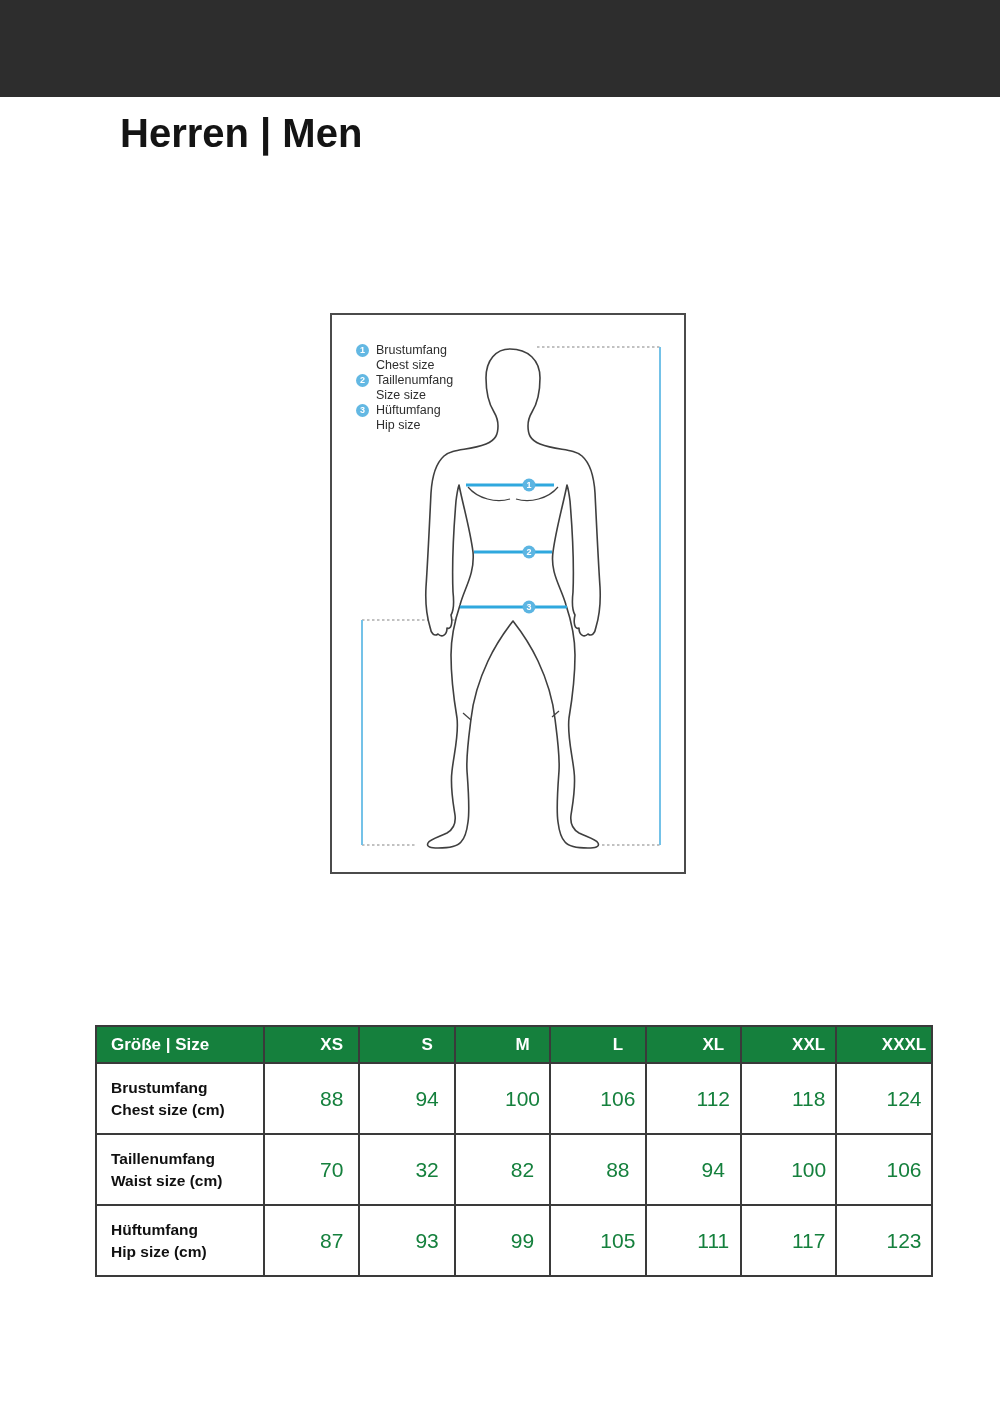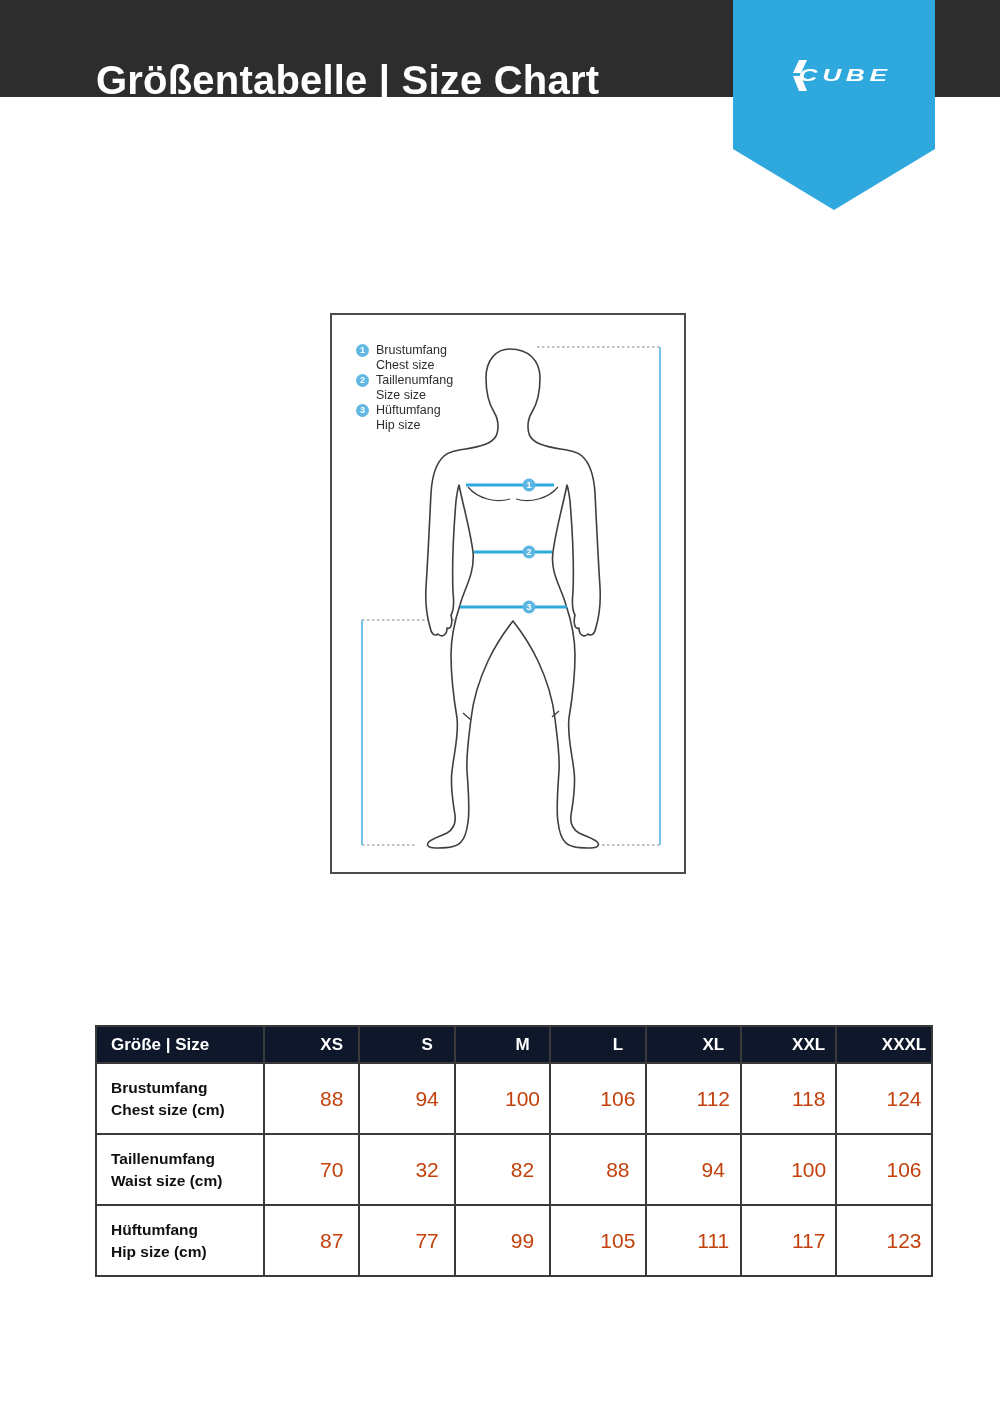--- a/index.html
+++ b/index.html
@@ -29,44 +29,35 @@
   .legend { position:absolute; left:24px; top:28px; }
   .legend-item { display:grid; grid-template-columns:20px auto; margin-bottom:1px; }
   .lnum { width:13px; height:13px; border-radius:50%; background:#63b8e3; color:#ffffff;
           font-size:9px; font-weight:bold; text-align:center; line-height:13px; margin-top:1px; }
   .ltext { font-size:12.5px; line-height:14.5px; color:#2e2e2e; }
 
   
   .size-table { position:absolute; left:95px; top:1025px; width:836px;
                 border-collapse:collapse; table-layout:fixed; }
   .size-table th, .size-table td { border:2px solid #3a3a3a;padding-left:40px; }
-  .size-table thead th { background:#0f172a; color:#ffffff; font-size:17px; font-weight:bold;
+  .size-table thead th { background:#15803d; color:#ffffff; font-size:17px; font-weight:bold;
                          height:37px; text-align:center; }
   .size-table thead th.first { text-align:left; padding-left:14px; }
   .size-table tbody th { height:71px; text-align:left; padding-left:14px; font-size:15.5px;
                          font-weight:bold; color:#101010; line-height:1.38; background:#ffffff; }
-  .size-table tbody td { text-align:center; font-size:21px; color:#c2410c; background:#ffffff; }
+  .size-table tbody td { text-align:center; font-size:21px; color:#15803d; background:#ffffff; }
 </style>
 </head>
 <body>
 
 <div class="page">
 
   <div class="topbar"></div>
-  <div class="title">Größentabelle | Size Chart</div>
+  <div class="subtitle">Herren | Men</div>
 
-  <div class="ribbon">
-    <div class="logo-row">
-      <svg width="16" height="32" viewBox="0 0 16 32">
-        <polygon points="7,0 15,0 9,13 1,13" fill="#ffffff"></polygon>
-        <polygon points="1,16 9,16 15,31 7,31" fill="#ffffff"></polygon>
-      </svg>
-      <span class="cube-word">CUBE</span>
-    </div>
-  </div>
 
   <div class="figure-box">
     <svg width="352" height="557" viewBox="0 0 352 557">
 
       <g>
         <line x1="205" y1="32" x2="328" y2="32" stroke="#adadad" stroke-width="1.5" stroke-dasharray="2.5 2.5"></line>
         <line x1="270" y1="530" x2="328" y2="530" stroke="#adadad" stroke-width="1.5" stroke-dasharray="2.5 2.5"></line>
         <line x1="328" y1="32" x2="328" y2="530" stroke="#74c2e8" stroke-width="2"></line>
       </g>
       <g>
@@ -185,21 +176,21 @@
           <td>94</td>
           <td>100</td>
           <td>106</td>
         </tr>
         <tr>
           <th>
             <div>Hüftumfang</div>
             <div>Hip size (cm)</div>
           </th>
           <td>87</td>
-          <td>77</td>
+          <td>93</td>
           <td>99</td>
           <td>105</td>
           <td>111</td>
           <td>117</td>
           <td>123</td>
         </tr>
       </tbody>
   </table>
 
 </div>

